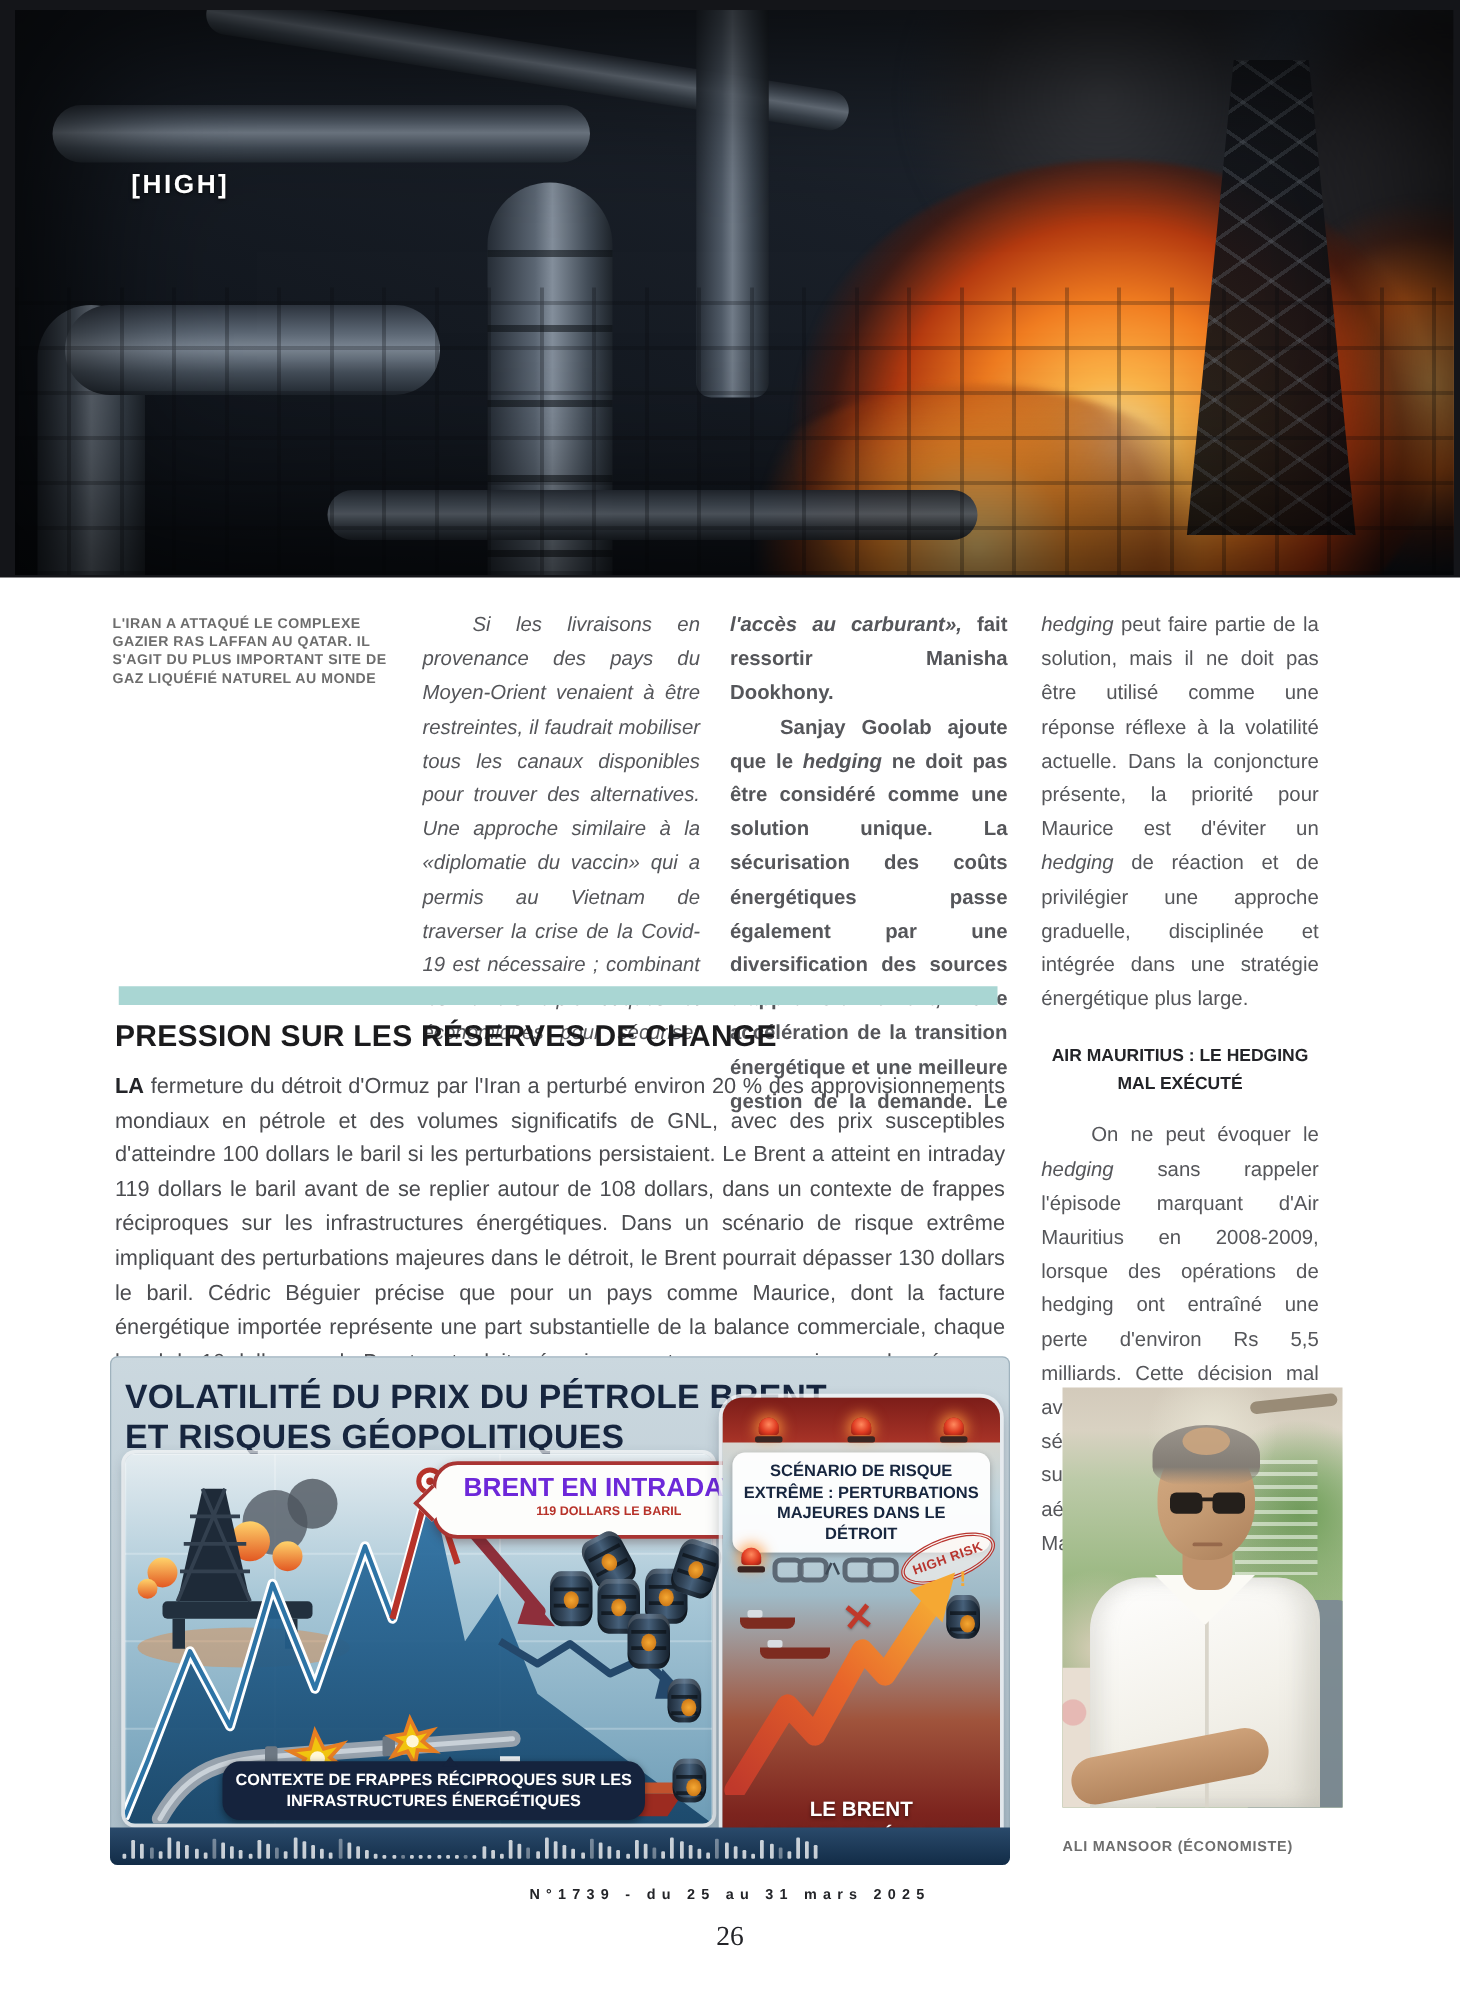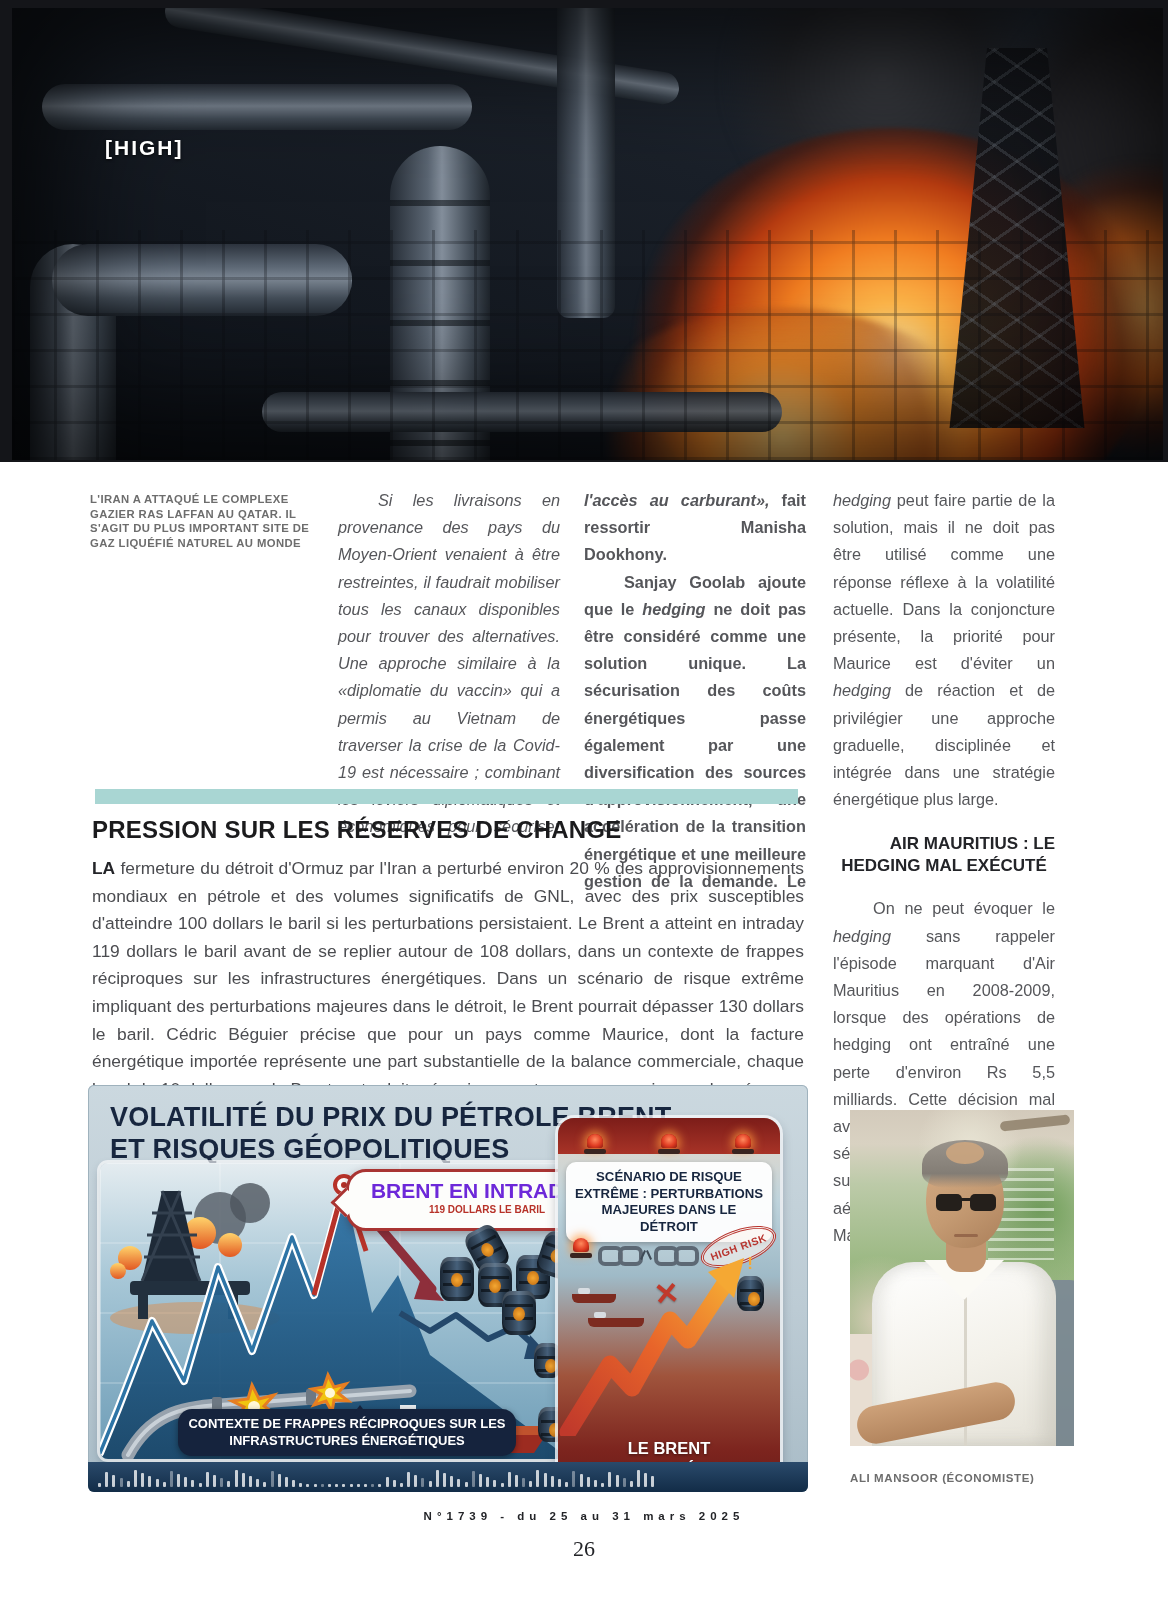--- a/index.html
+++ b/index.html
@@ -46,35 +46,35 @@
     font-weight:700;color:#6d6d6d;letter-spacing:.4px;text-transform:uppercase;}
   .col{position:absolute;top:487px;width:222px;font-size:16.3px;line-height:27.2px;color:#55565a;
     text-align:justify;}
   .col p{margin:0;}
   .col .indent{text-indent:40px;}
   .force-just{text-align-last:justify;}
   .col1{left:338px;font-style:italic;}
   .col2{left:584px;font-weight:bold;}
   .col3{left:833px;}
   .col .it{font-style:italic;}
-  .subhead{margin-top:20px !important;text-align:right;text-align-last:center;font-weight:800;color:#232428;
-    font-size:17px;line-height:22px;}
+  .subhead{margin-top:20px !important;text-align:center;text-align-last:center;font-weight:800;color:#232428;
+    font-size:14px;line-height:22px;}
   .col3 .para2{margin-top:18px;}
 
   .teal-bar{position:absolute;left:95px;top:789px;width:703px;height:15px;background:#a9d6d3;}
   .section-title{position:absolute;left:92px;top:816px;font-size:24px;font-weight:800;color:#1b1b1d;
     letter-spacing:.2px;}
   .section-body{position:absolute;left:92px;top:855px;width:712px;font-size:17.4px;line-height:27.6px;
     color:#4b4c50;text-align:justify;}
   .section-body .lead{font-weight:800;color:#232428;}
 
   
   .info{position:absolute;left:88px;top:1085px;width:720px;height:407px;border-radius:6px;overflow:hidden;
     background:linear-gradient(180deg,#cbd8df 0%,#bccbd4 55%,#a9bcc7 100%);box-shadow:0 0 0 1px #9fb2bd inset;}
-  .info-title{position:absolute;left:22px;top:16px;font-size:27px;line-height:32px;font-weight:800;
+  .info-title{position:absolute;left:12px;top:16px;font-size:27px;line-height:32px;font-weight:800;
     color:#17263f;letter-spacing:.2px;}
   .scene{position:absolute;left:12px;top:78px;width:470px;height:296px;border-radius:8px;overflow:hidden;
     box-shadow:0 0 0 3px rgba(255,255,255,.65), 0 4px 10px rgba(30,50,70,.35);}
   .scene svg{display:block;}
   .strikes-bubble{position:absolute;left:78px;top:246px;width:318px;padding:7px 10px;background:#15233d;
     border-radius:14px;color:#fff;font-weight:800;font-size:13px;line-height:16.5px;text-align:center;
     box-shadow:0 2px 6px rgba(0,0,0,.4);}
   .strikes-bubble:before{content:"";position:absolute;left:52%;top:-12px;border:8px solid transparent;
     border-bottom-color:#15233d;border-left-width:6px;border-right-width:6px;}
   .callout{position:absolute;left:258px;top:84px;width:252px;padding:9px 12px;background:#fdfdfb;
@@ -87,21 +87,21 @@
 
   .barrel{position:absolute;width:34px;height:44px;border-radius:9px/12px;
     background:linear-gradient(90deg,#1b2836 0%,#33465a 30%,#46607a 50%,#2a3c4e 75%,#15202c 100%);
     box-shadow:inset 0 4px 0 rgba(255,255,255,.15), inset 0 -4px 0 rgba(0,0,0,.4);}
   .barrel:before{content:"";position:absolute;left:3px;right:3px;top:13px;height:3px;background:rgba(10,16,22,.7);
     box-shadow:0 13px 0 rgba(10,16,22,.7);}
   .barrel:after{content:"";position:absolute;left:11px;top:16px;width:12px;height:14px;border-radius:50%;
     background:radial-gradient(circle,#f5a833 0%,#d07c18 70%);}
   .barrel.sm{width:27px;height:35px;}
 
-  .panel{position:absolute;left:470px;top:33px;width:222px;height:416px;border-radius:16px;overflow:hidden;
+  .panel{position:absolute;left:490px;top:33px;width:222px;height:416px;border-radius:16px;overflow:hidden;
     background:linear-gradient(180deg,#ead9c8 0%,#bed3dc 20%,#9fbac7 38%,#a0543c 62%,#7c241e 80%,#571312 100%);
     box-shadow:0 0 0 3px rgba(245,248,250,.8), 0 5px 12px rgba(30,40,60,.4);}
   .panel-topbar{position:absolute;left:0;top:0;right:0;height:36px;
     background:linear-gradient(180deg,#7c1d19,#a83327);display:flex;justify-content:space-around;align-items:flex-end;}
   .siren{position:relative;width:22px;height:20px;}
   .siren .dome{position:absolute;left:3px;top:0;width:16px;height:14px;border-radius:8px 8px 3px 3px;
     background:radial-gradient(circle at 50% 40%,#ff8a5e 0%,#e03c22 55%,#8e1a10 100%);
     box-shadow:0 0 10px 3px rgba(255,150,60,.8);}
   .siren .base{position:absolute;left:0;bottom:0;width:22px;height:5px;border-radius:2px;background:#3a2420;}
   .scenario-box{position:absolute;left:8px;top:44px;width:190px;padding:7px 8px;background:rgba(255,255,255,.94);

